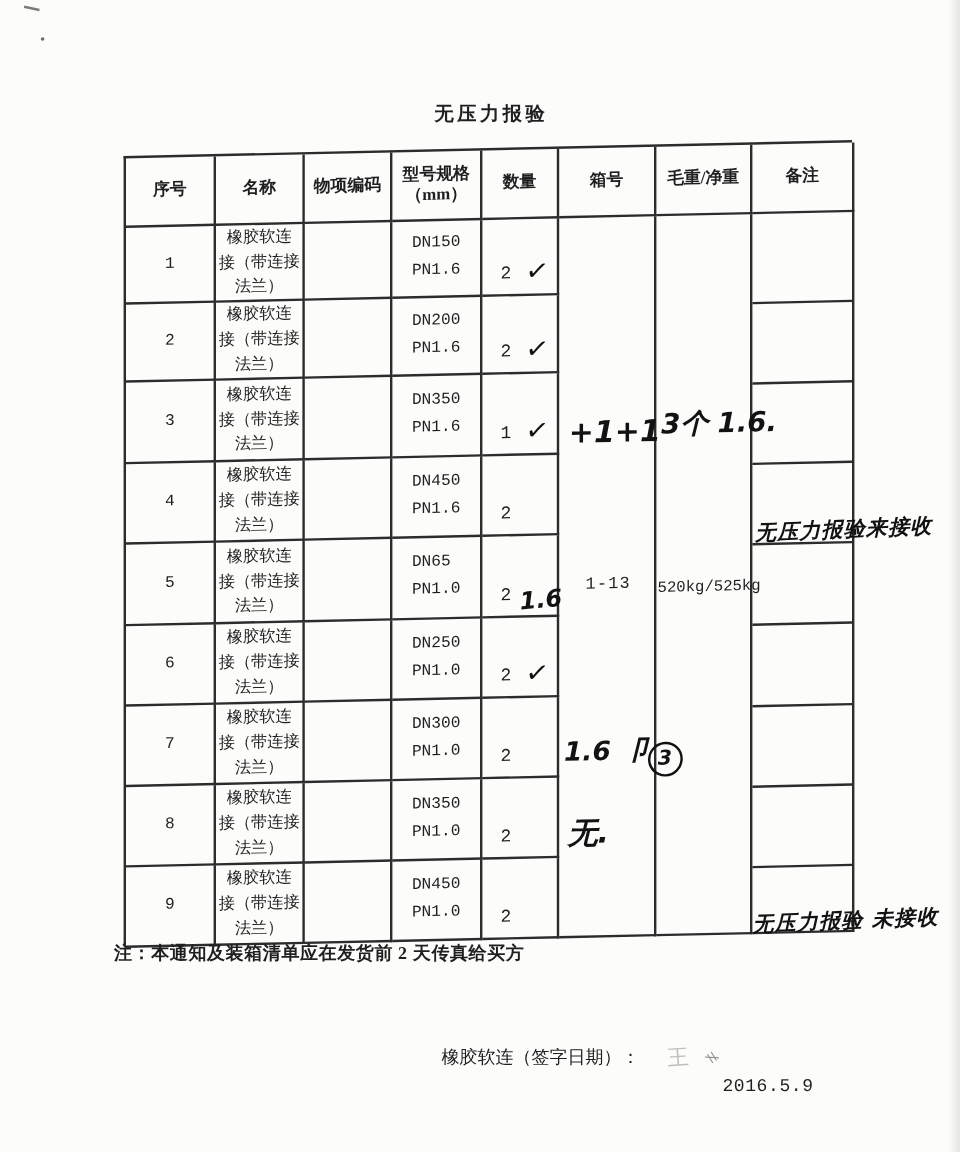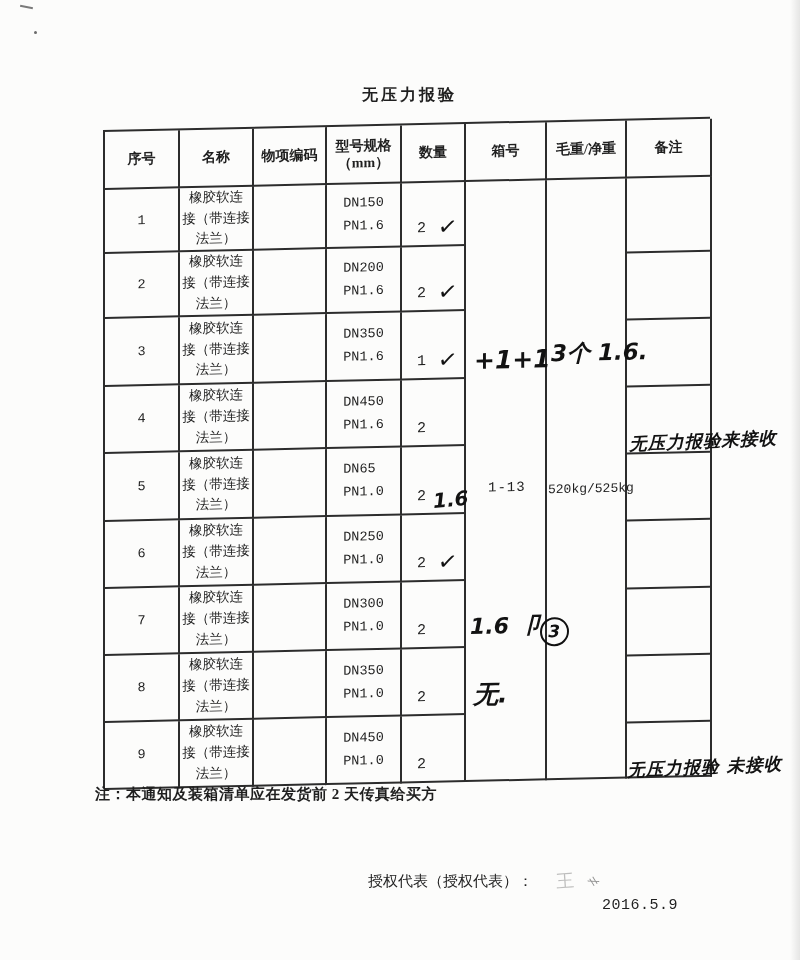--- a/index.html
+++ b/index.html
@@ -198,16 +198,16 @@
 法兰）</div>
   <div class="cell"></div>
   <div class="cell speccell mono">DN450
 PN1.0</div>
   <div class="cell">
     <span class="qtyval mono">2</span>
   </div>
 </div>
 
 <div id="footnote">注：本通知及装箱清单应在发货前 2 天传真给买方</div>
-<div id="sig-label">授权代表（授权代表）：</div>
+<div id="sig-label">橡胶软连（签字日期）：</div>
 <div id="sig-faint-1">王</div>
 <div id="sig-faint-2">≠</div>
 <div id="sig-date" class="mono">2016.5.9</div>
 
 </body></html>

